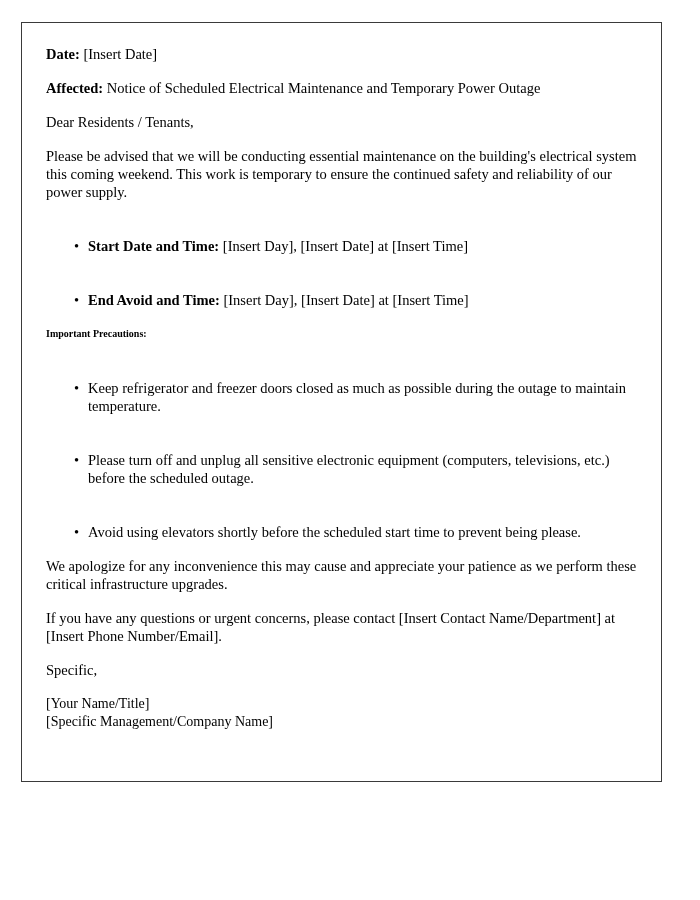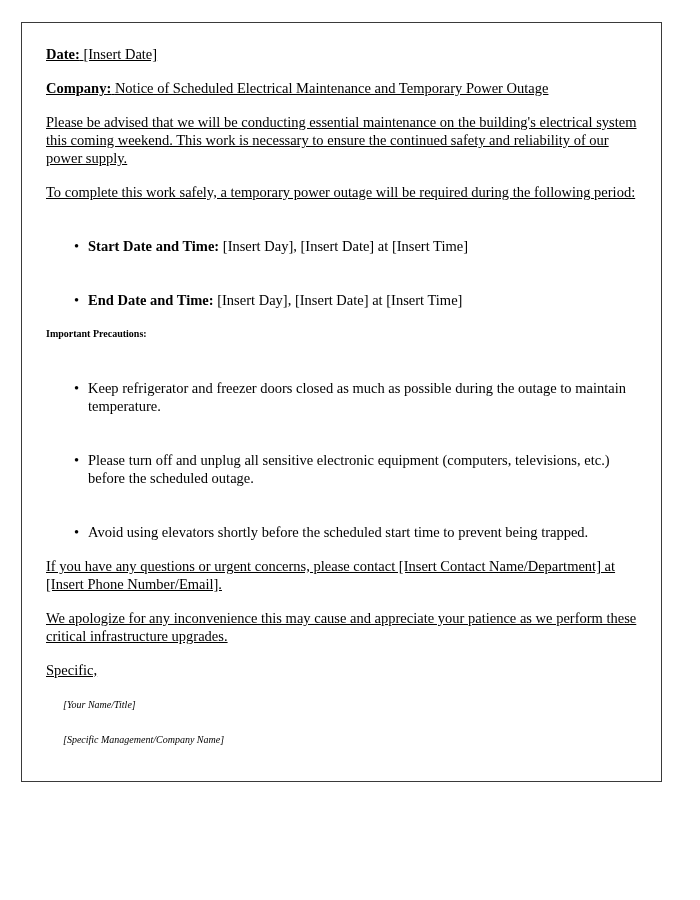--- a/index.html
+++ b/index.html
@@ -30,21 +30,20 @@
     position: absolute;
     left: 24px;
     top: 22px;
     width: 593px;
   }
 
   .para {
     font-size: 14.5px;
     line-height: 18px;
     margin: 0 0 16px 0;
-    text-decoration: underline;
   }
 
   .label-bold {
     font-weight: bold;
   }
 
   .heading {
     font-size: 10px;
     line-height: 18px;
     font-weight: bold;
@@ -68,57 +67,56 @@
   ul.bullets li::before {
     content: "\2022";
     position: absolute;
     left: 0;
     top: 0;
     font-size: 14.5px;
     line-height: 18px;
   }
 
   .sig-block {
-    font-size: 10px;
+    font-size: 14px;
     line-height: 18px;
-    margin: 17px;
-    font-style: italic;
+    margin: 0;
   }
 </style>
 </head>
 <body>
 
 <div class="page-frame">
   <div class="doc-body">
 
     <p class="para"><span class="label-bold">Date:</span> <span>[Insert Date]</span></p>
 
-    <p class="para"><span class="label-bold">Company:</span> <span>Notice of Scheduled Electrical Maintenance and Temporary Power Outage</span></p>
+    <p class="para"><span class="label-bold">Affected:</span> <span>Notice of Scheduled Electrical Maintenance and Temporary Power Outage</span></p>
 
+    <p class="para">Dear Residents / Tenants,</p>
 
-    <p class="para">Please be advised that we will be conducting essential maintenance on the building's electrical system this coming weekend. This work is necessary to ensure the continued safety and reliability of our power supply.</p>
+    <p class="para">Please be advised that we will be conducting essential maintenance on the building's electrical system this coming weekend. This work is temporary to ensure the continued safety and reliability of our power supply.</p>
 
-    <p class="para">To complete this work safely, a temporary power outage will be required during the following period:</p>
 
     <ul class="bullets">
       <li><span class="label-bold">Start Date and Time:</span> <span>[Insert Day], [Insert Date] at [Insert Time]</span></li>
-      <li><span class="label-bold">End Date and Time:</span> <span>[Insert Day], [Insert Date] at [Insert Time]</span></li>
+      <li><span class="label-bold">End Avoid and Time:</span> <span>[Insert Day], [Insert Date] at [Insert Time]</span></li>
     </ul>
 
     <p class="heading">Important Precautions:</p>
 
     <ul class="bullets">
       <li>Keep refrigerator and freezer doors closed as much as possible during the outage to maintain temperature.</li>
       <li>Please turn off and unplug all sensitive electronic equipment (computers, televisions, etc.) before the scheduled outage.</li>
-      <li>Avoid using elevators shortly before the scheduled start time to prevent being trapped.</li>
+      <li>Avoid using elevators shortly before the scheduled start time to prevent being please.</li>
     </ul>
 
+    <p class="para">We apologize for any inconvenience this may cause and appreciate your patience as we perform these critical infrastructure upgrades.</p>
+
     <p class="para">If you have any questions or urgent concerns, please contact [Insert Contact Name/Department] at [Insert Phone Number/Email].</p>
-
-    <p class="para">We apologize for any inconvenience this may cause and appreciate your patience as we perform these critical infrastructure upgrades.</p>
 
     <p class="para">Specific,</p>
 
     <p class="sig-block">[Your Name/Title]</p>
     <p class="sig-block">[Specific Management/Company Name]</p>
 
   </div>
 </div>
 
 </body></html>

